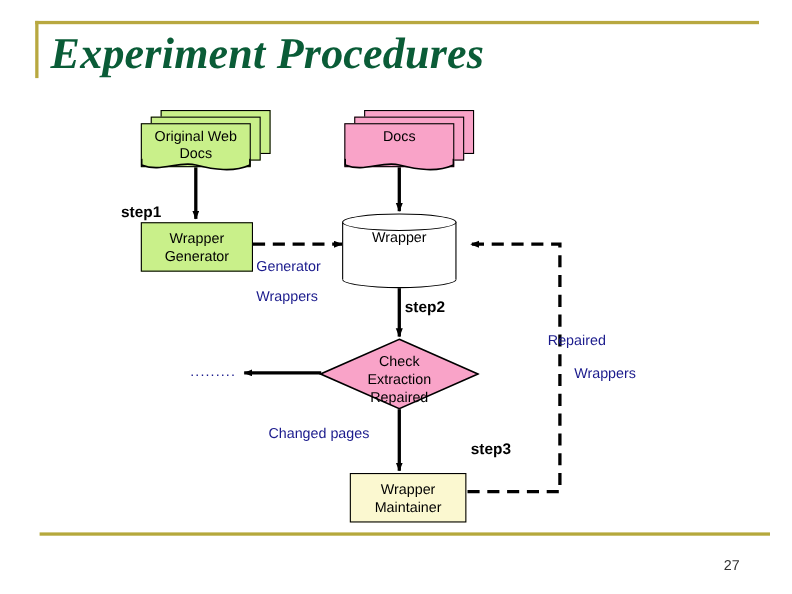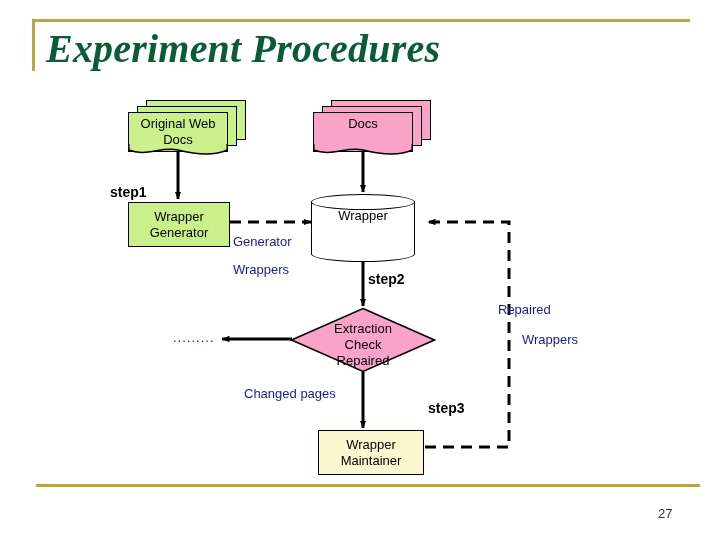--- a/index.html
+++ b/index.html
@@ -272,22 +272,22 @@
     <div class="shape-label cyl-txt">
       <div>Wrapper</div>
     </div>
   </div>
 
   <div class="diamond" style="left:290px; top:307px; width:146px; height:66px;">
     <svg width="146" height="66" viewBox="0 0 146 66">
       <polygon points="73,1.5 144.5,33 73,64.5 1.5,33" fill="#f9a3c8" stroke="#000" stroke-width="1.5"></polygon>
     </svg>
     <div class="shape-label dia-txt">
+      <div>Check</div>
       <div>Extraction</div>
-      <div>Check</div>
       <div>Repaired</div>
     </div>
   </div>
 
   <div class="rect rect-yellow" style="left:318px; top:430px; width:106px; height:45px;">
     <div class="shape-label">
       <div>Wrapper</div>
       <div>Maintainer</div>
     </div>
   </div>

